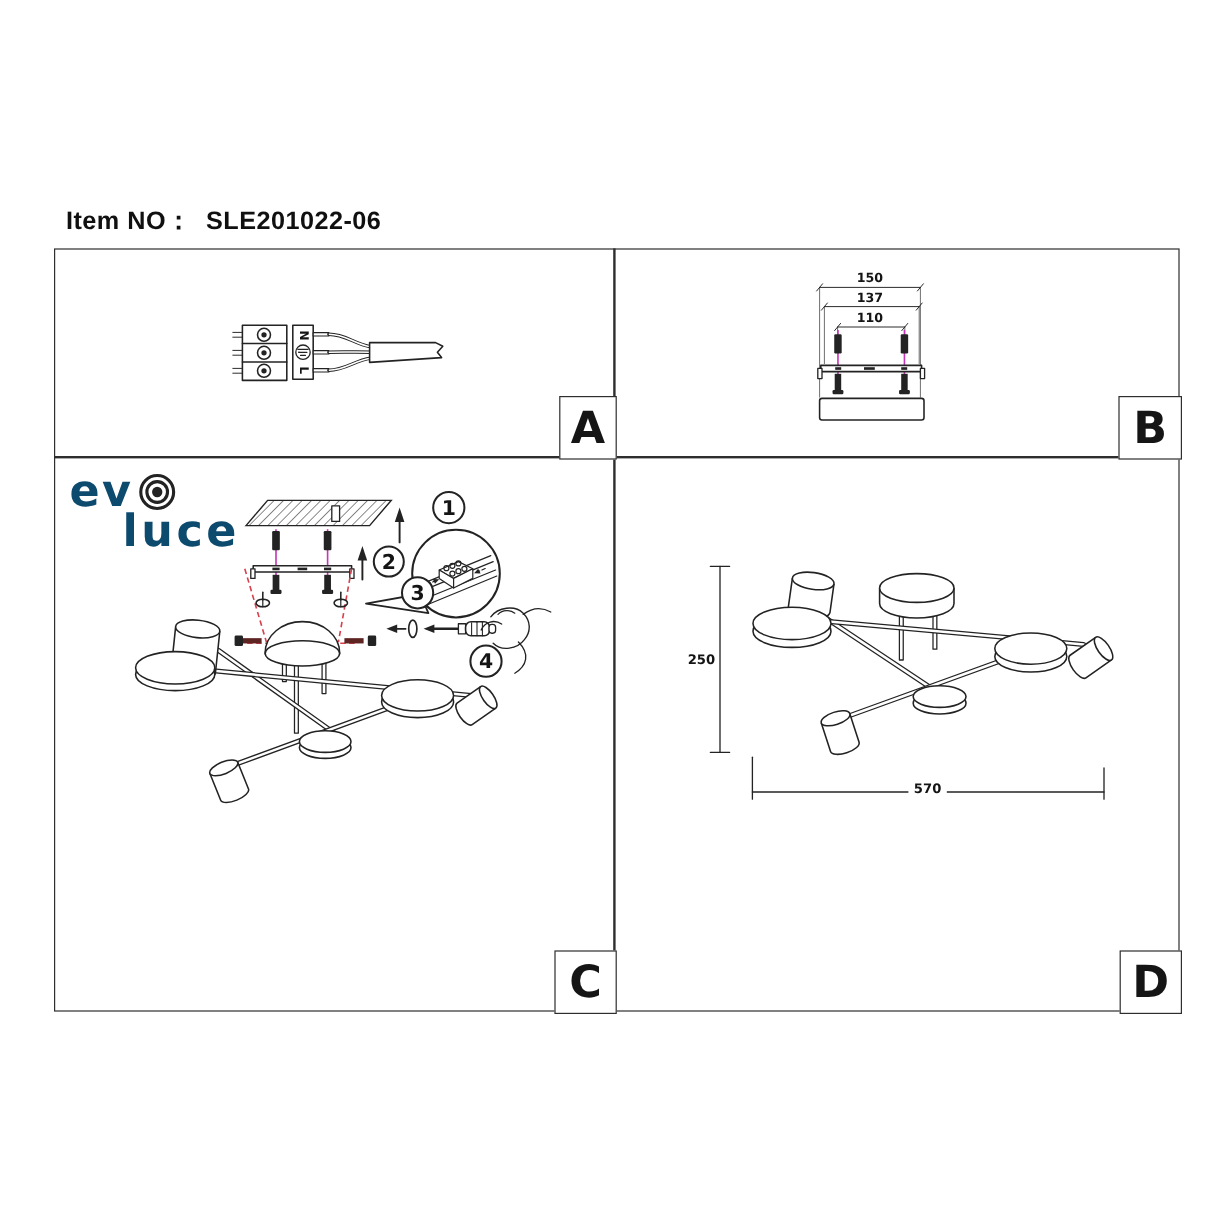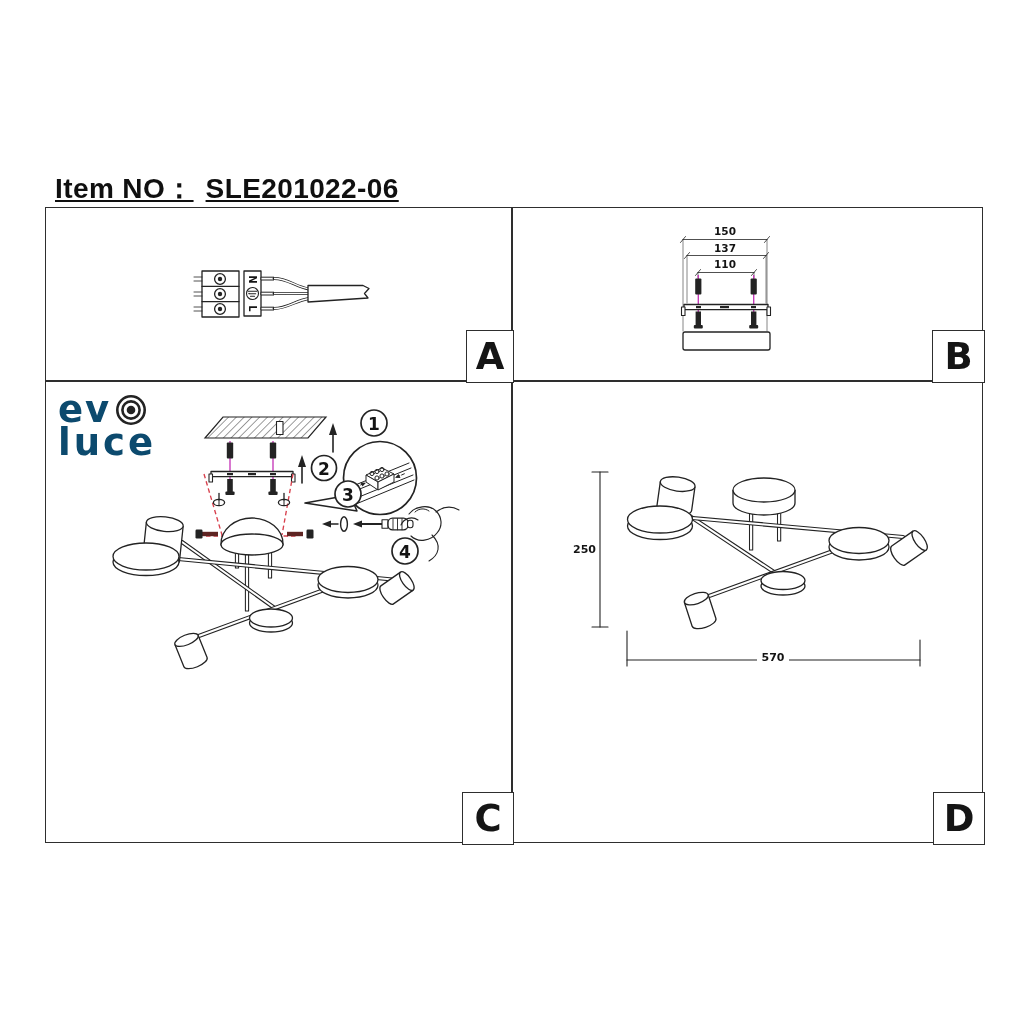--- a/index.html
+++ b/index.html
@@ -6,26 +6,26 @@
   #page{position:relative;width:1024px;height:1024px;background:#fff;overflow:hidden;
         font-family:"Liberation Sans","DejaVu Sans",sans-serif;color:#111;}
   .abs{position:absolute;}
   
   .frame{border:1.6px solid #2e2e2e;}
   .vline{background:#2e2e2e;width:1.6px;}
   .hline{background:#2e2e2e;height:1.6px;}
   .label-box{border:1.5px solid #2e2e2e;background:#fff;display:flex;align-items:center;justify-content:center;
              font-size:37px;font-weight:600;color:#151515;font-family:"DejaVu Sans",sans-serif;}
   
-  .title{font-size:28px;font-weight:600;letter-spacing:.4px;color:#101010;white-space:nowrap;text-decoration:underline;}
+  .title{font-size:21px;font-weight:600;letter-spacing:.4px;color:#101010;white-space:nowrap;}
   .title .val{margin-left:12px;}
   
   .logo{line-height:1;color:#0c4a6e;font-family:"DejaVu Sans",sans-serif;font-weight:bold;}
   .logo .l1{display:flex;align-items:center;font-size:37px;letter-spacing:2px;}
-  .logo .l2{font-size:37px;letter-spacing:3px;margin-top:-4px;}
+  .logo .l2{font-size:37px;letter-spacing:3px;margin-top:-4px;margin-left:44px;}
   
   .s{stroke:#232323;fill:none;stroke-width:1.3;stroke-linecap:round;stroke-linejoin:round;}
   .sw{stroke:#232323;fill:#fff;stroke-width:1.3;stroke-linejoin:round;}
   .f{fill:#232323;stroke:none;}
   .thin{stroke-width:.8;}
   .rod{stroke:#232323;stroke-width:4.2;stroke-linecap:round;}
   .rodw{stroke:#fff;stroke-width:2.1;stroke-linecap:round;}
   .m-line{stroke:var(--magenta);stroke-width:1.35;fill:none;}
   .r-line{stroke:var(--red);stroke-width:1.35;stroke-dasharray:4.5 3;fill:none;}
   .screwshaft{fill:var(--screw_shaft);stroke:none;}

